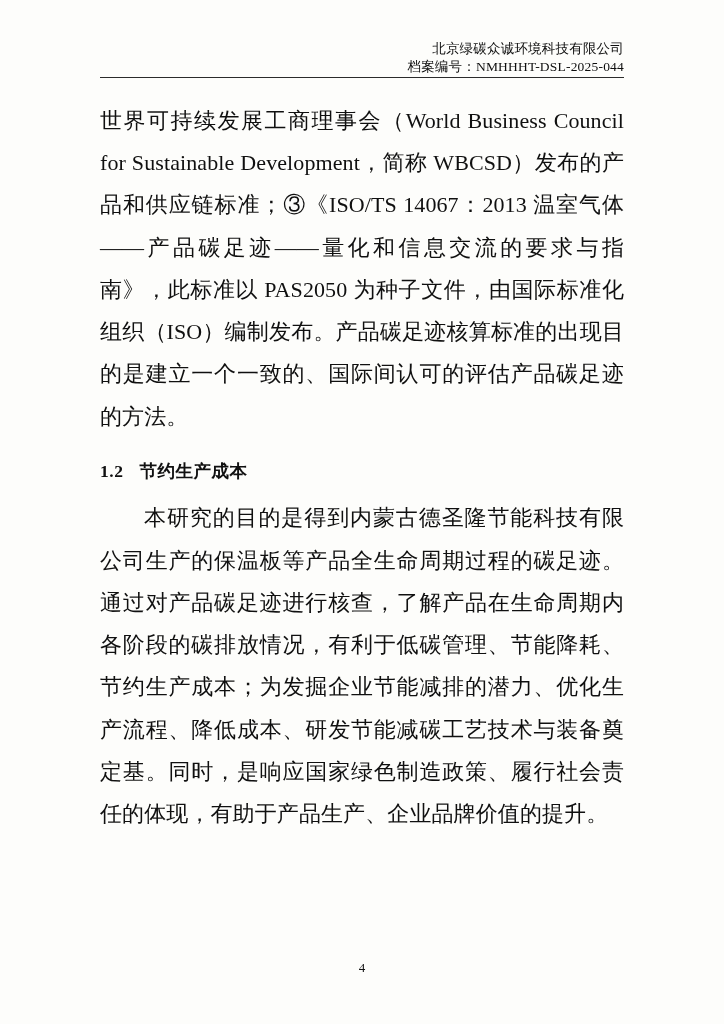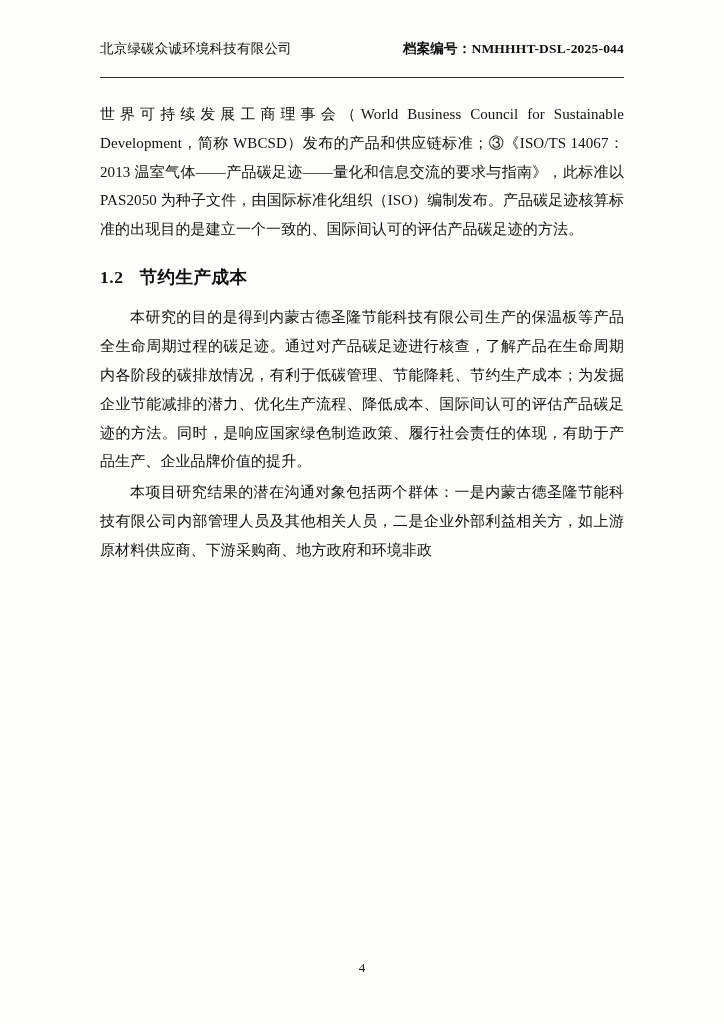--- a/index.html
+++ b/index.html
@@ -24,38 +24,38 @@
     right: 100px;
     top: 40px;
     bottom: 50px;
   }
   .header {
     display: flex;
     justify-content: space-between;
     align-items: flex-end;
     font-size: 13.5px;
     letter-spacing: 0.2px;
-    padding-bottom: 19px;
+    padding-bottom: 1px;
     border-bottom: 1px solid #2b2b2b;
     color: #0e0e0e;
+    flex-direction: column;
   }
   .header-left {
     font-family: "Liberation Serif", "DejaVu Serif", serif;
   }
   .header-right {
     font-family: "Liberation Serif", "DejaVu Serif", serif;
     white-space: nowrap;
-    font-weight: bold;
   }
   .body-text {
     margin-top: 22px;
   }
   p.para {
     margin: 0 0 2px 0;
-    font-size: 15px;
+    font-size: 22px;
     line-height: 1.92;
     text-align: justify;
     text-justify: inter-ideograph;
     letter-spacing: 0.1px;
   }
   p.indent {
     text-indent: 2em;
   }
   h2.section-heading {
     font-size: 17.5px;
@@ -90,22 +90,21 @@
       </div>
     </div>
 
     <div class="body-text">
       <p class="para">世界可持续发展工商理事会（World Business Council for Sustainable Development，简称 WBCSD）发布的产品和供应链标准；③《ISO/TS 14067：2013 温室气体——产品碳足迹——量化和信息交流的要求与指南》，此标准以 PAS2050 为种子文件，由国际标准化组织（ISO）编制发布。产品碳足迹核算标准的出现目的是建立一个一致的、国际间认可的评估产品碳足迹的方法。</p>
 
       <h2 class="section-heading">
         <span class="num">1.2</span><span>节约生产成本</span>
       </h2>
 
-      <p class="para indent">本研究的目的是得到内蒙古德圣隆节能科技有限公司生产的保温板等产品全生命周期过程的碳足迹。通过对产品碳足迹进行核查，了解产品在生命周期内各阶段的碳排放情况，有利于低碳管理、节能降耗、节约生产成本；为发掘企业节能减排的潜力、优化生产流程、降低成本、国际间认可的评估产品碳足迹的方法。同时，是响应国家绿色制造政策、履行社会责任的体现，有助于产品生产、企业品牌价值的提升。</p>
-      <p class="para indent">本项目研究结果的潜在沟通对象包括两个群体：一是内蒙古德圣隆节能科技有限公司内部管理人员及其他相关人员，二是企业外部利益相关方，如上游原材料供应商、下游采购商、地方政府和环境非政</p>
+      <p class="para indent">本研究的目的是得到内蒙古德圣隆节能科技有限公司生产的保温板等产品全生命周期过程的碳足迹。通过对产品碳足迹进行核查，了解产品在生命周期内各阶段的碳排放情况，有利于低碳管理、节能降耗、节约生产成本；为发掘企业节能减排的潜力、优化生产流程、降低成本、研发节能减碳工艺技术与装备奠定基。同时，是响应国家绿色制造政策、履行社会责任的体现，有助于产品生产、企业品牌价值的提升。</p>
     </div>
 
   </div>
 
   <div class="footer">
     <span>4</span>
   </div>
 </div>
 
 </body></html>

